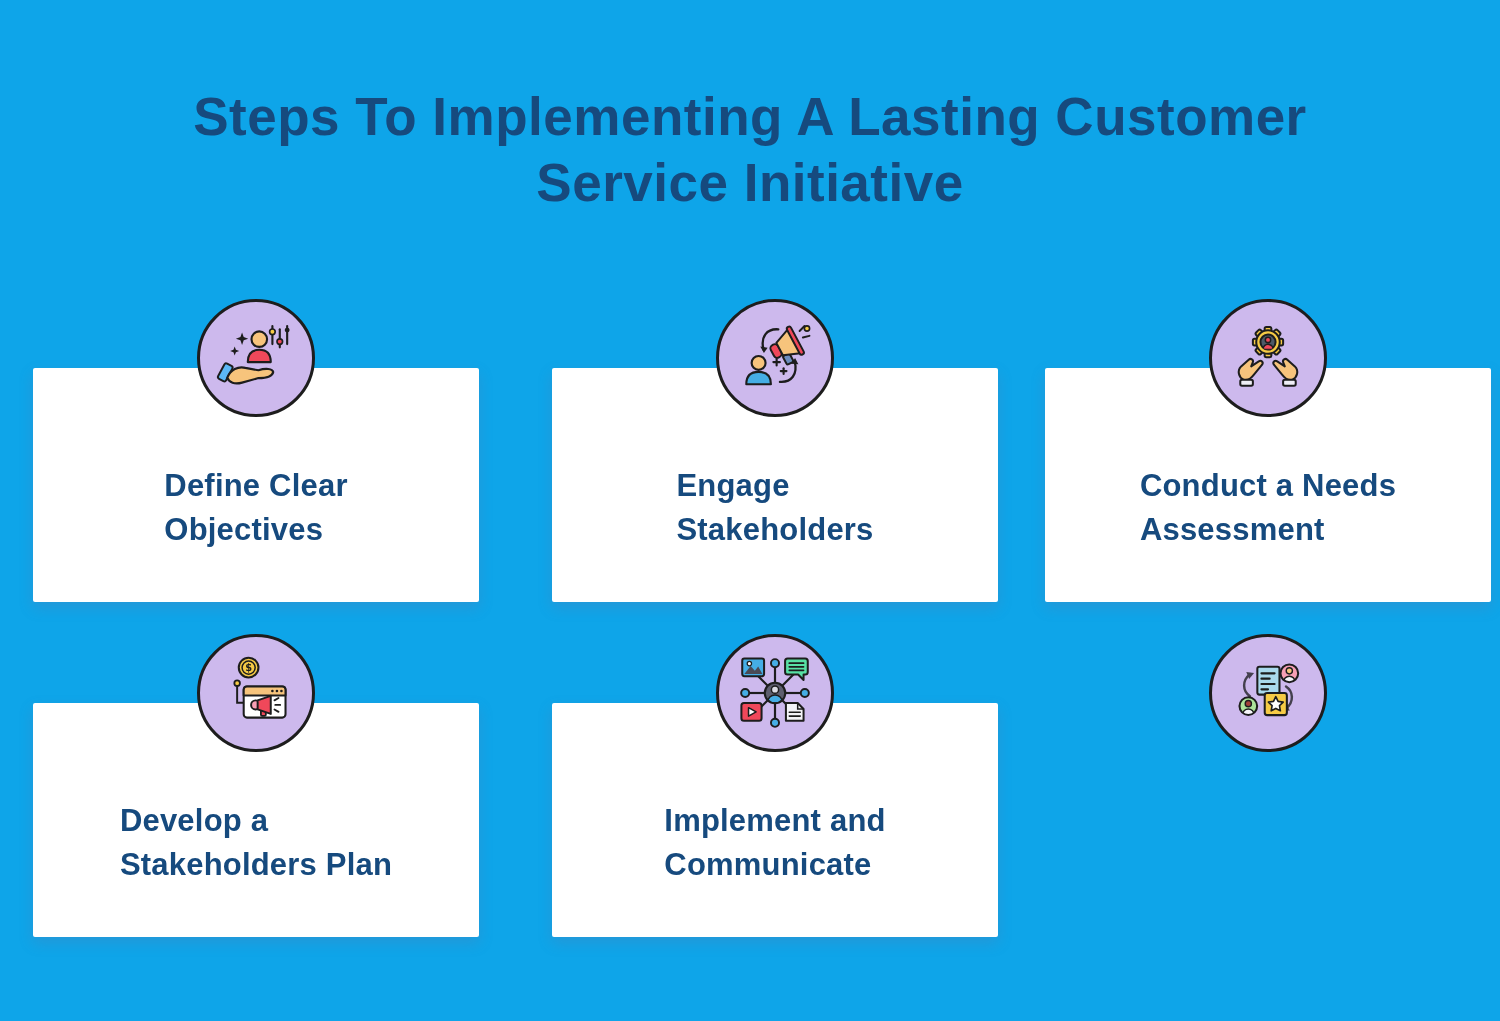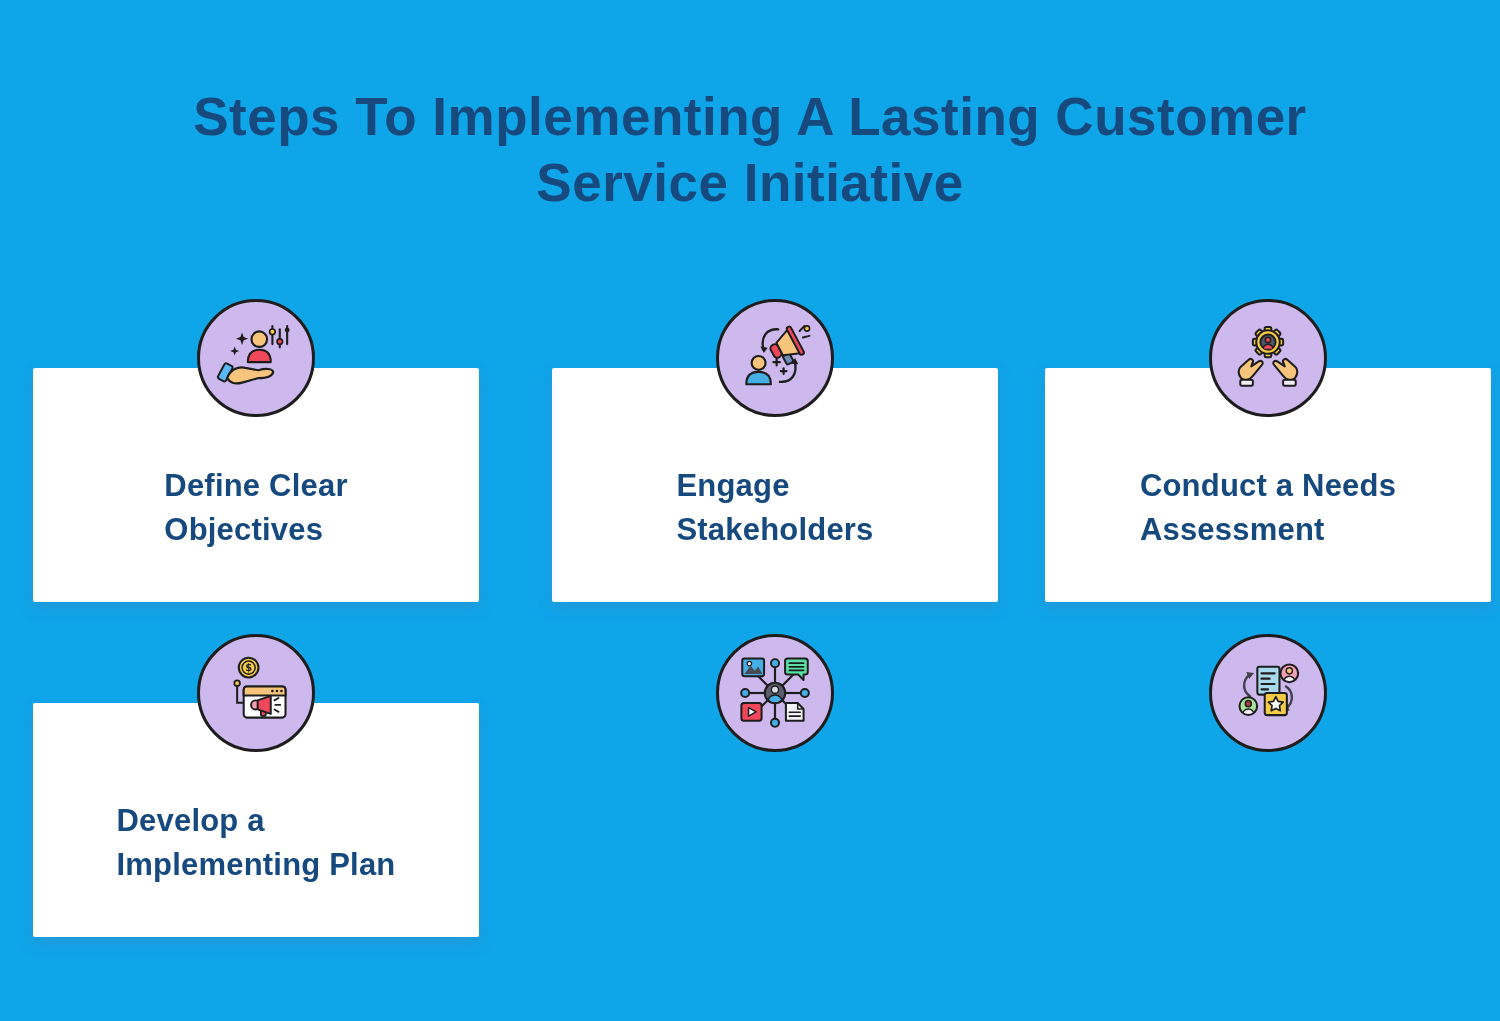--- a/index.html
+++ b/index.html
@@ -197,21 +197,21 @@
         <path d="M52 59 L68 53.5 L68 75.5 L52 70 Z" fill="#F0485A" stroke="#1d1d1d" stroke-width="2.4" stroke-linejoin="round"></path>
         <g stroke="#1d1d1d" stroke-width="2.2" stroke-linecap="round">
           <line x1="72.5" y1="59" x2="77.5" y2="56"></line>
           <line x1="73.5" y1="64.5" x2="79.5" y2="64.5"></line>
           <line x1="72.5" y1="70" x2="77.5" y2="73"></line>
         </g>
       </svg>
     </div>
     <div class="card">
       <div class="card-label">Develop a
-Implementing Plan</div>
+Stakeholders Plan</div>
     </div>
   </div>
 
   <div class="step c1 r1">
     <div class="icon-circle">
       <svg viewBox="0 0 100 100" width="84" height="84" aria-hidden="true">
         <defs>
             <clipPath id="clipHub">
               <circle cx="50" cy="50" r="12.2"></circle>
             </clipPath>
@@ -247,20 +247,24 @@
           <line x1="67" y1="73" x2="80" y2="73"></line>
           <line x1="67" y1="77.5" x2="80" y2="77.5"></line>
         </g>
         <circle cx="50" cy="50" r="12.2" fill="#5E5E6E"></circle>
         <g clip-path="url(#clipHub)">
           <circle cx="50" cy="46" r="4.3" fill="#DCDCE4" stroke="#1d1d1d" stroke-width="1.8"></circle>
           <path d="M40.5 62 Q42.5 52.5 50 52.5 Q57.5 52.5 59.5 62 Z" fill="#45AEE5" stroke="#1d1d1d" stroke-width="1.8"></path>
         </g>
         <circle cx="50" cy="50" r="12.2" fill="none" stroke="#1d1d1d" stroke-width="2.5"></circle>
       </svg>
+    </div>
+    <div class="card">
+      <div class="card-label">Implement and
+Communicate</div>
     </div>
   </div>
 
   <div class="step c2 r1">
     <div class="icon-circle">
       <svg viewBox="0 0 100 100" width="82" height="82" aria-hidden="true">
         <defs>
           <clipPath id="clipPinkAv">
               <circle cx="76" cy="26" r="10.8"></circle>
             </clipPath>

